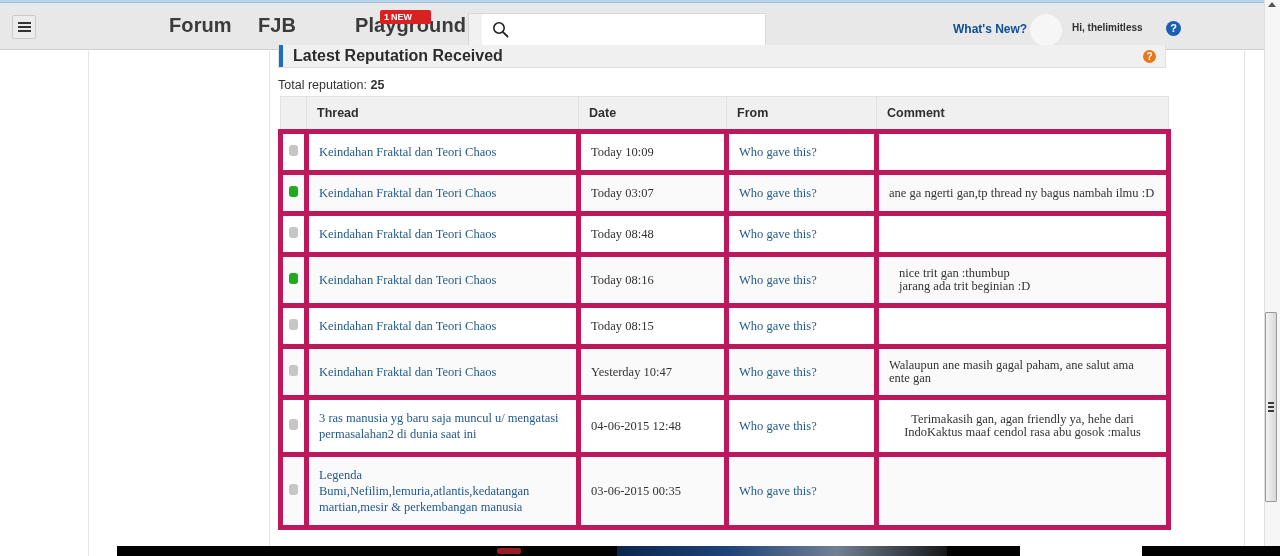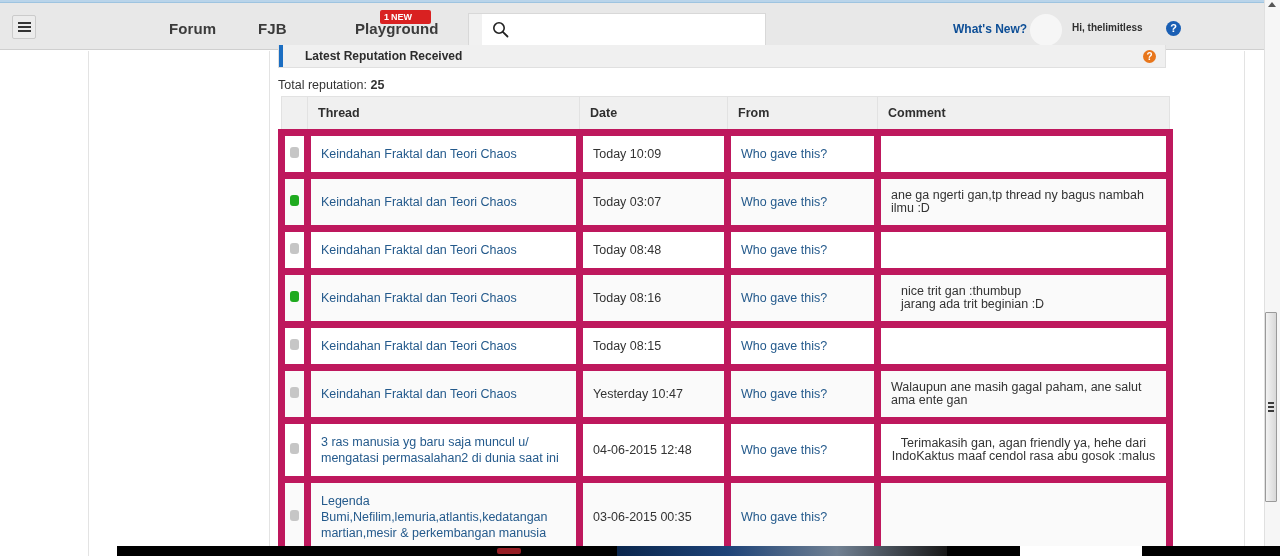--- a/index.html
+++ b/index.html
@@ -57,22 +57,22 @@
     justify-content: space-between;
   }
   .hamburger-btn .bars i {
     display: block;
     height: 2px;
     background: #333;
   }
 
   .nav-link {
     position: absolute;
-    top: 17px;
-    font-size: 15px;
+    top: 11px;
+    font-size: 20px;
     color: #3b3b3b;
     font-weight: bold;
     letter-spacing: .1px;
     cursor: pointer;
     white-space: nowrap;
   }
   .nav-forum     { left: 169px; }
   .nav-fjb       { left: 258px; }
   .nav-playground{ left: 320px; margin-left: 35px; }
 
@@ -202,22 +202,22 @@
     display: flex;
     align-items: center;
   }
   .block-head .accent {
     position: absolute;
     left: 0; top: 0;
     width: 4px; height: 100%;
     background: #1b6ec2;
   }
   .block-head .title {
-    margin-left: 26px;
-    font-size: 12px;
+    margin-left: 14px;
+    font-size: 16px;
     font-weight: bold;
     color: #2c2c2c;
     text-align: right;
   }
   .block-head .qmark {
     position: absolute;
     right: 9px; top: 5px;
     width: 13px; height: 13px;
     border-radius: 50%;
     background: #e8761b;
@@ -252,24 +252,25 @@
     background: #f0f0f0;
     text-align: left;
     font-weight: bold;
     font-size: 12.5px;
     color: #2f2f2f;
     padding: 9px 10px;
     border: 1px solid #e2e2e2;
     height: 14px;
   }
   .rep-table td {
-    border: 7px solid #be185d;
+    border: 5px solid #be185d;
     padding: 10px 10px;
     vertical-align: middle;
     color: #333;
+    font-family: Liberation Serif, serif;
   }
   .rep-table tr:nth-child(even) td { background: #fafafa; }
   .rep-table tr:nth-child(odd) td  { background: #ffffff; }
 
   .col-icon   { width: 26px; }
   .col-thread { width: 272px; }
   .col-date   { width: 148px; }
   .col-from   { width: 150px; }
   .col-comment{ width: 292px; }
 

